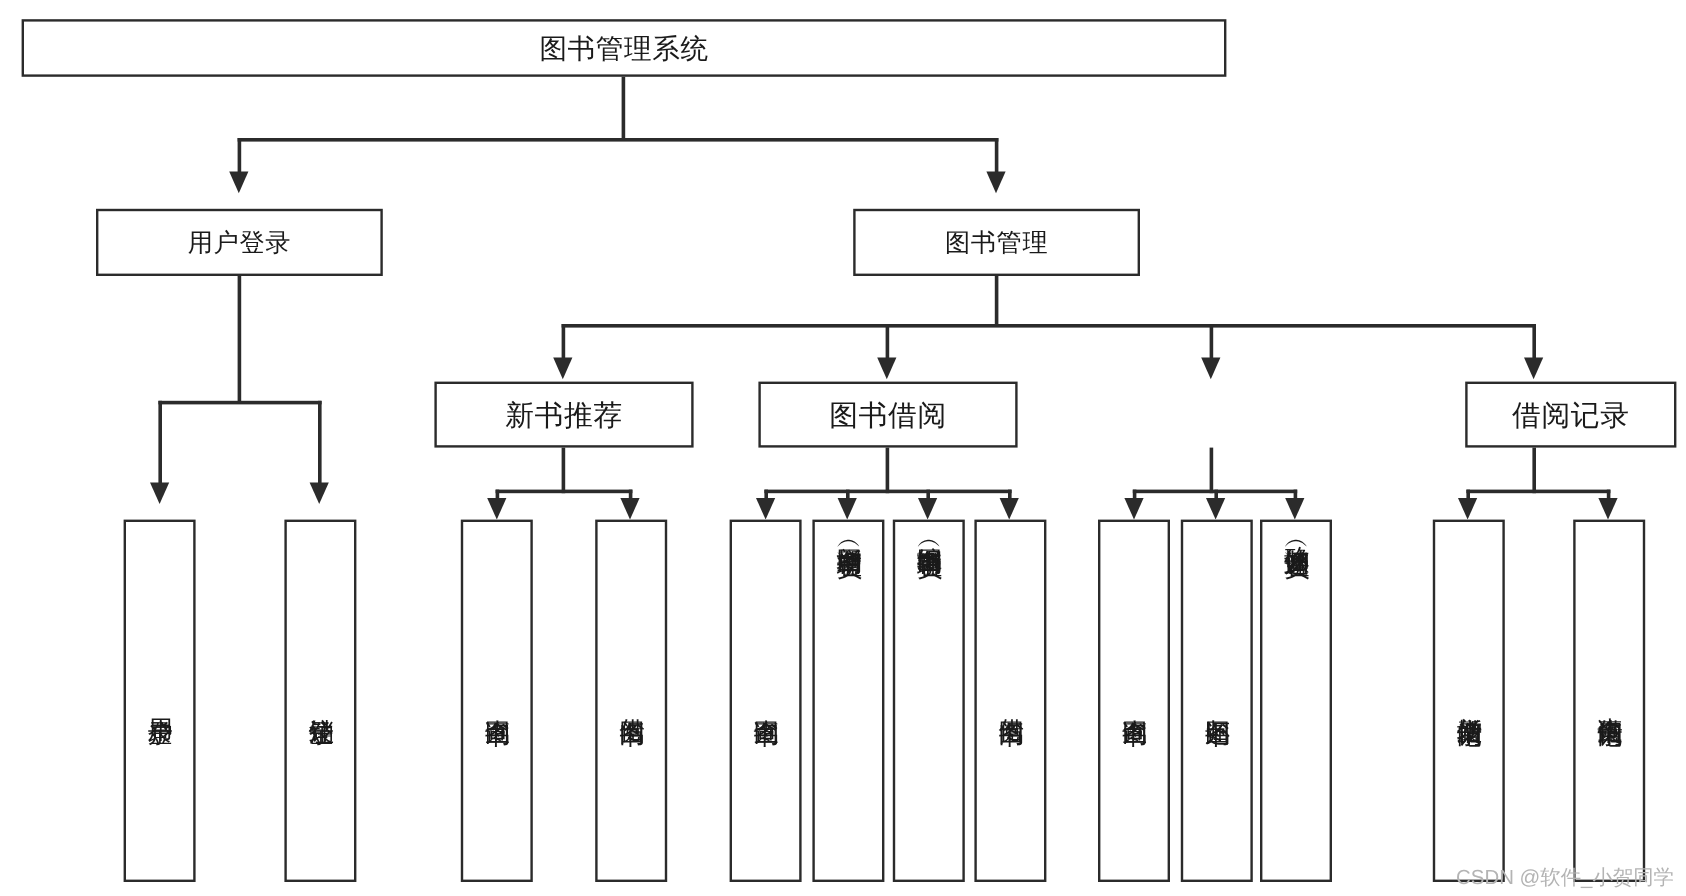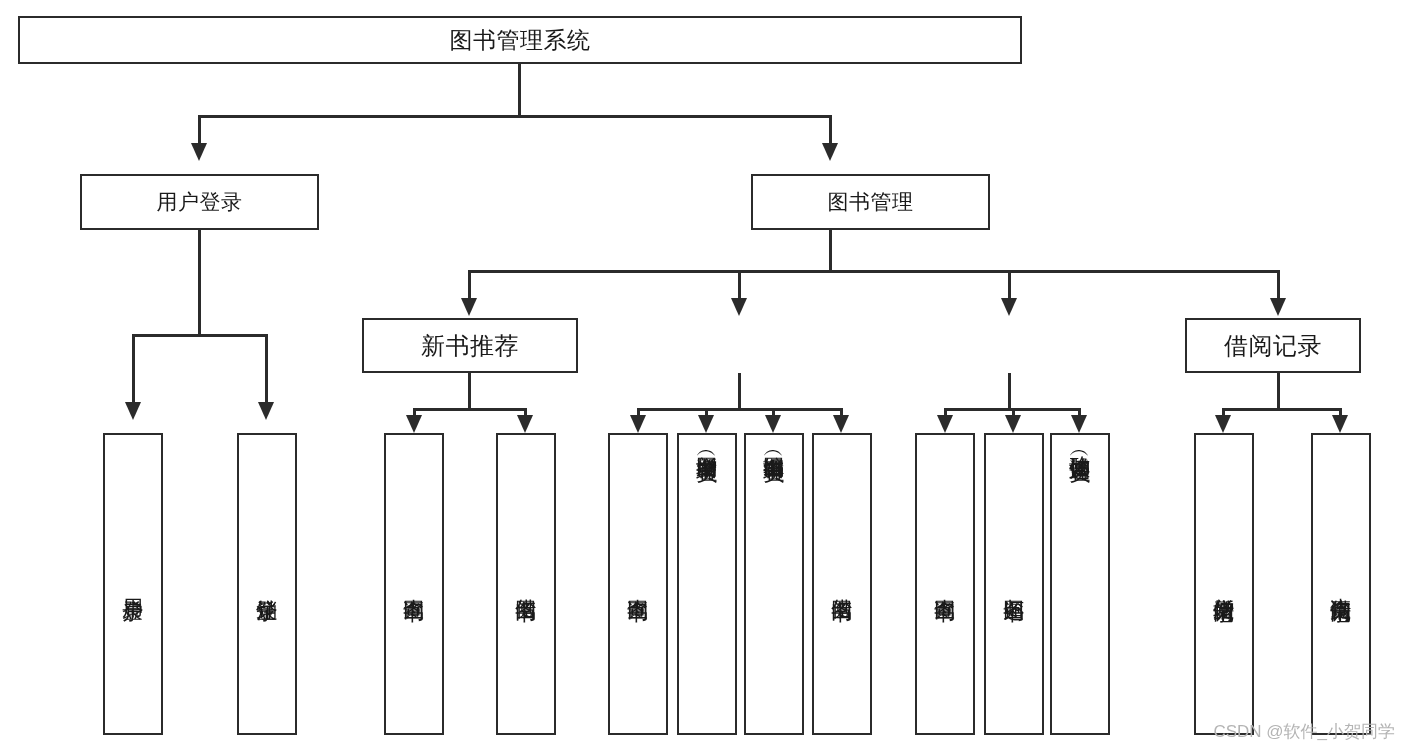--- a/index.html
+++ b/index.html
@@ -96,21 +96,21 @@
   <div class="vline" style="left:518px; top:64px; width:3px; height:53px;"></div>
   <div class="hline" style="left:198px; top:115px; width:634px; height:3px;"></div>
   <div class="vline" style="left:198px; top:115px; width:3px; height:30px;"></div>
   <div class="arrow" style="left:191px; top:143px;"></div>
   <div class="vline" style="left:829px; top:115px; width:3px; height:30px;"></div>
   <div class="arrow" style="left:822px; top:143px;"></div>
 
   <div class="node lvl2" style="left:80px; top:174px; width:239px; height:56px;">
     <span>用户登录</span>
   </div>
-  <div class="node lvl2" style="left:711px; top:174px; width:239px; height:56px;margin-left:40px;">
+  <div class="node lvl2" style="left:711px; top:174px; width:239px; height:56px;">
     <span>图书管理</span>
   </div>
 
   <div class="vline" style="left:198px; top:230px; width:3px; height:106px;"></div>
   <div class="hline" style="left:132px; top:334px; width:136px; height:3px;"></div>
   <div class="vline" style="left:132px; top:334px; width:3px; height:70px;"></div>
   <div class="arrow" style="left:125px; top:402px;"></div>
   <div class="vline" style="left:265px; top:334px; width:3px; height:70px;"></div>
   <div class="arrow" style="left:258px; top:402px;"></div>
 
@@ -121,21 +121,24 @@
   <div class="vline" style="left:738px; top:270px; width:3px; height:30px;"></div>
   <div class="arrow" style="left:731px; top:298px;"></div>
   <div class="vline" style="left:1008px; top:270px; width:3px; height:30px;"></div>
   <div class="arrow" style="left:1001px; top:298px;"></div>
   <div class="vline" style="left:1277px; top:270px; width:3px; height:30px;"></div>
   <div class="arrow" style="left:1270px; top:298px;"></div>
 
   <div class="node lvl3" style="left:362px; top:318px; width:216px; height:55px;">
     <span>新书推荐</span>
   </div>
-  <div class="node lvl3" style="left:1185px; top:318px; width:176px; height:55px;">
+  <div class="node lvl3" style="left:632px; top:318px; width:216px; height:55px;">
+    <span>图书借阅</span>
+  </div>
+  <div class="node lvl3" style="left:1221px; top:318px; width:176px; height:55px;">
     <span>借阅记录</span>
   </div>
 
   <div class="vline" style="left:468px; top:373px; width:3px; height:38px;"></div>
   <div class="hline" style="left:413px; top:408px; width:114px; height:3px;"></div>
   <div class="vline" style="left:413px; top:408px; width:3px; height:16px;"></div>
   <div class="arrow" style="left:406px; top:415px;"></div>
   <div class="vline" style="left:524px; top:408px; width:3px; height:16px;"></div>
   <div class="arrow" style="left:517px; top:415px;"></div>
 

